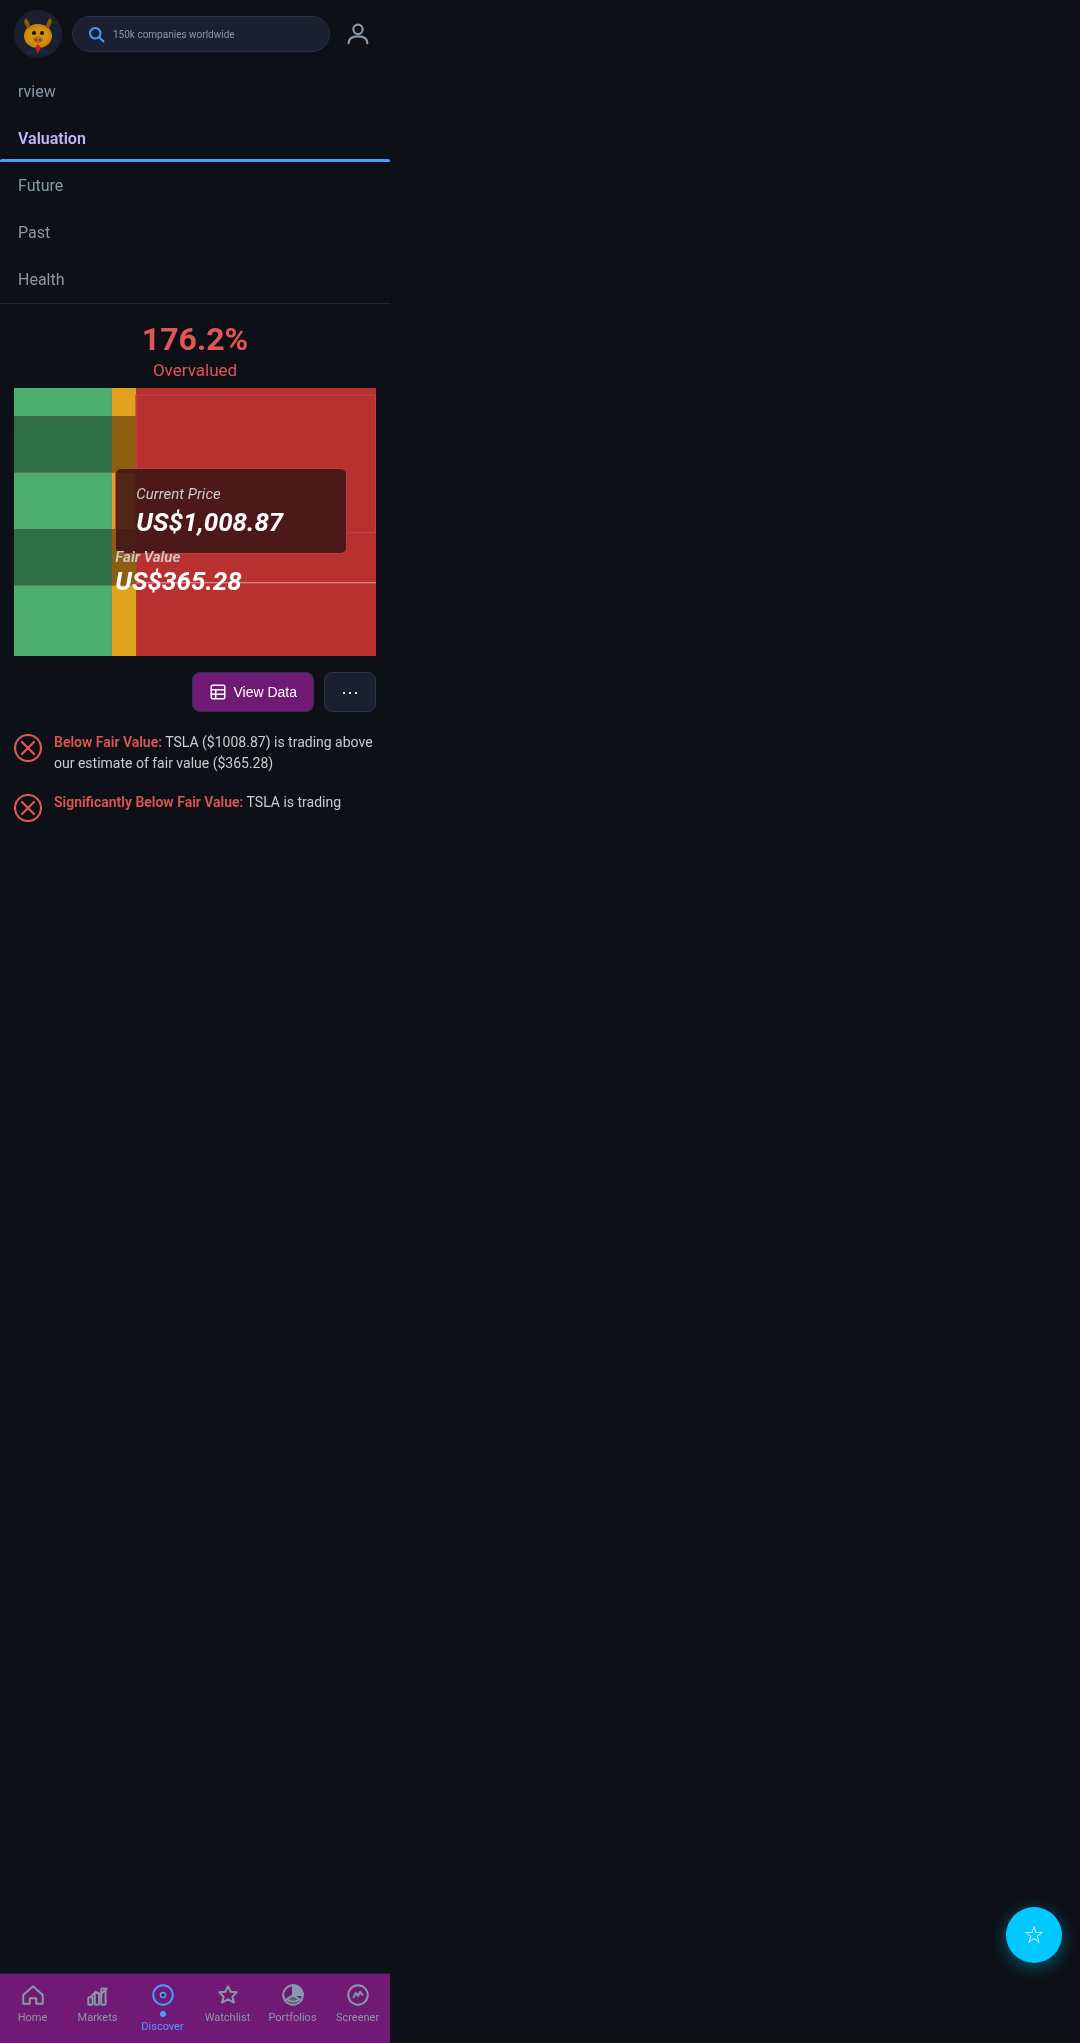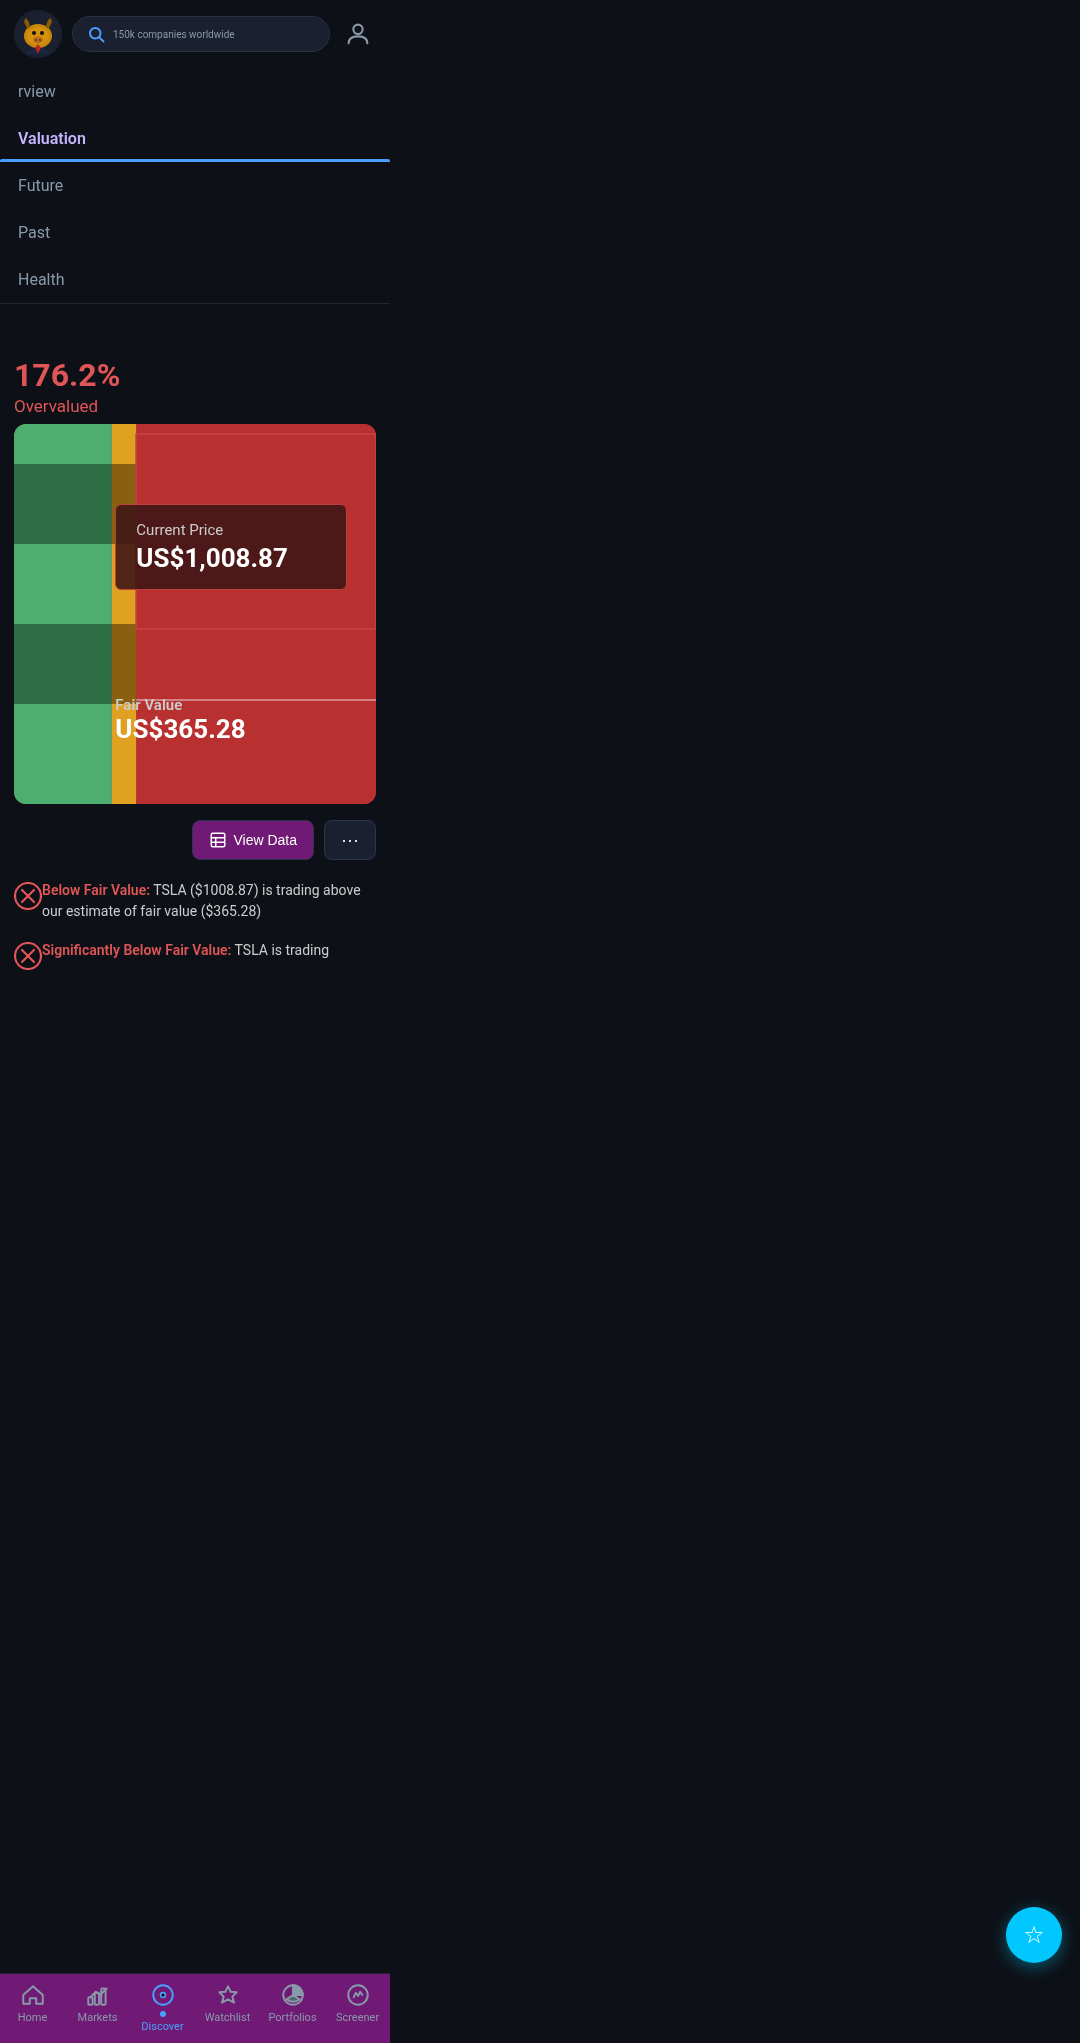--- a/index.html
+++ b/index.html
@@ -128,43 +128,43 @@
       border-radius: 2px;
     }
     .section-title {
       font-size: 22px;
       font-weight: 700;
       color: #ffffff;
     }
 
     
     .overvalued-container {
-      text-align: left;
+      text-align: center;
       margin-bottom: 8px;
-      margin-top: 36px;
     }
     .overvalued-pct {
       font-size: 32px;
       font-weight: 700;
       color: #e05555;
     }
     .overvalued-label {
       font-size: 17px;
       color: #e05555;
       margin-top: 2px;
     }
 
     
     .chart-container {
       position: relative;
       width: 100%;
-      height: 380px;
-      border-radius: 12px;
+      height: 268px;
+      border-radius: 0;
       overflow: hidden;
       margin-bottom: 16px;
+      font-style: italic;
     }
 
     
     .chart-tooltip {
       position: absolute;
       top: 80px;
       left: 28%;
       right: 8%;
       background: rgba(60, 20, 20, 0.88);
       border: 1px solid #c04040;
@@ -228,20 +228,21 @@
       color: #ffffff;
       font-size: 18px;
       cursor: pointer;
       line-height: 1;
     }
 
     
     .alert-item {
       display: flex;
       align-items: flex-start;
+      gap: 12px;
       margin-bottom: 18px;
     }
     .alert-icon {
       width: 28px;
       height: 28px;
       flex-shrink: 0;
       margin-top: 2px;
     }
     .alert-text {
       font-size: 14px;

